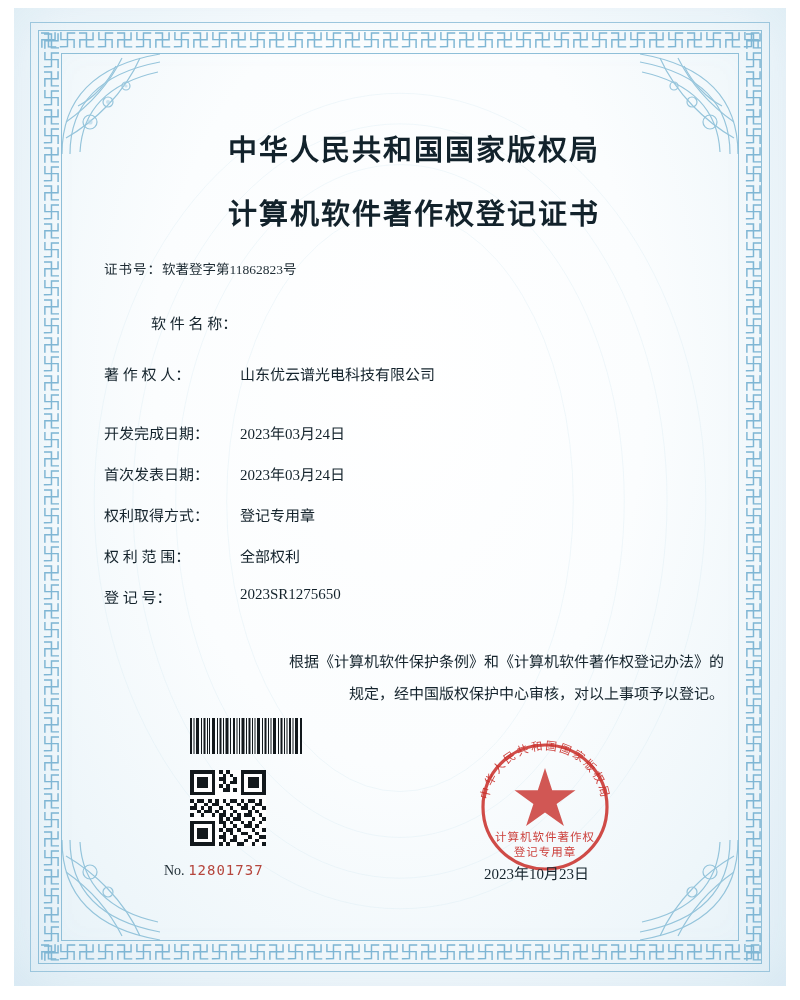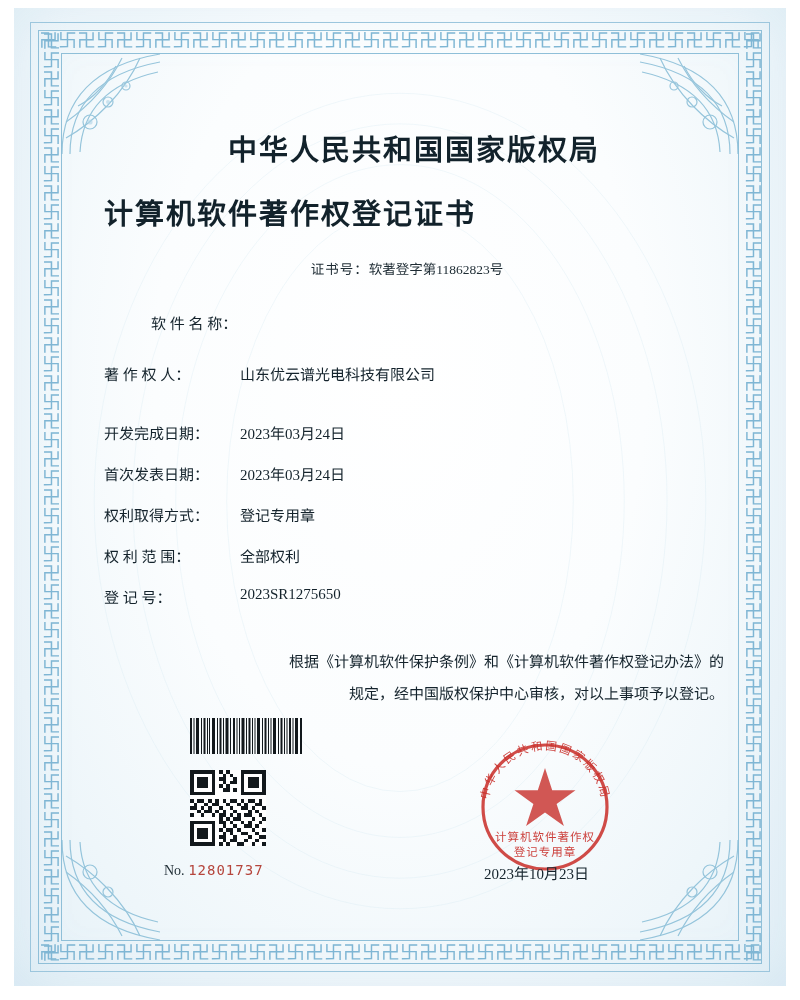--- a/index.html
+++ b/index.html
@@ -107,28 +107,29 @@
   }
   .title1 {
     text-align: center;
     font-size: 29px;
     font-weight: bold;
     letter-spacing: 2px;
     color: #12222b;
     margin-top: 14px;
   }
   .title2 {
+    text-align: center;
     font-size: 29px;
     font-weight: bold;
     letter-spacing: 2px;
     color: #12222b;
     margin-top: 22px;
   }
   .certno {
-    text-align: center;
+    text-align: left;
     font-size: 13.5px;
     margin-top: 26px;
     padding-right: 14px;
     color: #1d2b33;
   }
   .certno .lbl { letter-spacing: 1px; }
 
   .field {
     display: flex;
     align-items: flex-start;

